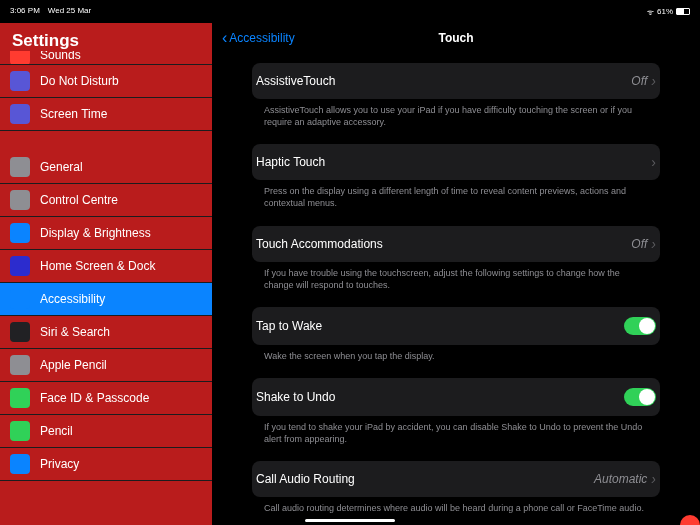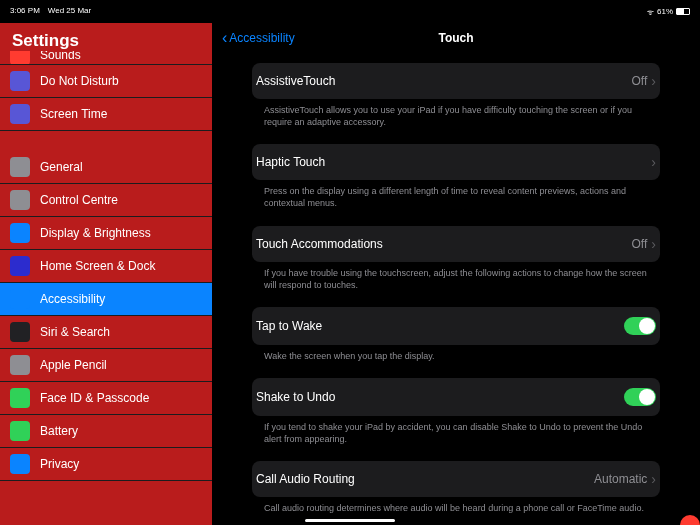--- a/index.html
+++ b/index.html
@@ -19,21 +19,21 @@
   .label { font-size:12px; color:#fff; }
   .content { flex:1; background:#000; display:flex; flex-direction:column; }
   .nav-header { display:flex; align-items:center; padding:6px 10px; position:relative; }
   .back { color:#0a84ff; display:flex; align-items:center; font-size:12px; }
   .back-chevron { font-size:16px; margin-right:2px; }
   .nav-title { position:absolute; left:50%; transform:translateX(-50%); font-size:12px; font-weight:600; }
   .content-scroll { overflow-y:auto; scrollbar-width:none; padding:10px 40px 0; }
   .content-scroll::-webkit-scrollbar { display:none; }
   .cell { background:#1c1c1e; border-radius:8px; padding:10px 4px; display:flex; align-items:center; justify-content:space-between; }
   .cell-title { font-size:12px; }
-  .cell-value { color:#8e8e93; font-size:12px; display:flex; align-items:center; gap:4px; }
+  .cell-value { color:#8e8e93; font-size:12px; display:flex; align-items:center; gap:4px;font-style:italic; }
   .chev { color:#5a5a5e; font-size:14px; }
   .footer-text { font-size:9px; color:#8e8e93; padding:5px 12px 16px; line-height:1.35; }
   .toggle { width:32px; height:18px; border-radius:9px; position:relative; }
   .toggle.on { background:#30d158; }
   .toggle .knob { width:16px; height:16px; background:#fff; border-radius:50%; position:absolute; top:1px; right:1px; }
   .home-ind { position:fixed; bottom:3px; left:50%; transform:translateX(-50%); width:90px; height:3px; background:#fff; border-radius:2px; }
   .half-circle { position:fixed; bottom:0; right:0; width:20px; height:10px; background:#ff3b30; border-top-left-radius:20px; border-top-right-radius:20px; }
 </style>
 </head>
 <body>
@@ -98,21 +98,21 @@
           <div class="row">
             <div class="icon" style="background: rgb(142, 142, 147);"></div>
             <div class="label">Apple Pencil</div>
           </div>
           <div class="row">
             <div class="icon" style="background: rgb(48, 209, 88);"></div>
             <div class="label">Face ID &amp; Passcode</div>
           </div>
           <div class="row">
             <div class="icon" style="background: rgb(48, 209, 88);"></div>
-            <div class="label">Battery</div>
+            <div class="label">Pencil</div>
           </div>
           <div class="row">
             <div class="icon" style="background: rgb(10, 132, 255);"></div>
             <div class="label">Privacy</div>
           </div>
         </div>
 
     </div>
   </div>
 
@@ -141,21 +141,21 @@
       </div>
       <div class="footer-text">Press on the display using a different length of time to reveal content previews, actions and contextual menus.</div>
 
       <div class="cell">
         <span class="cell-title">Touch Accommodations</span>
         <span class="cell-value">
             <span>Off</span>
             <span class="chev">›</span>
           </span>
       </div>
-      <div class="footer-text">If you have trouble using the touchscreen, adjust the following actions to change how the screen will respond to touches.</div>
+      <div class="footer-text">If you have trouble using the touchscreen, adjust the following settings to change how the change will respond to touches.</div>
 
       <div class="cell">
         <span class="cell-title">Tap to Wake</span>
         <div class="toggle on">
             <div class="knob"></div>
           </div>
       </div>
       <div class="footer-text">Wake the screen when you tap the display.</div>
 
       <div class="cell">

